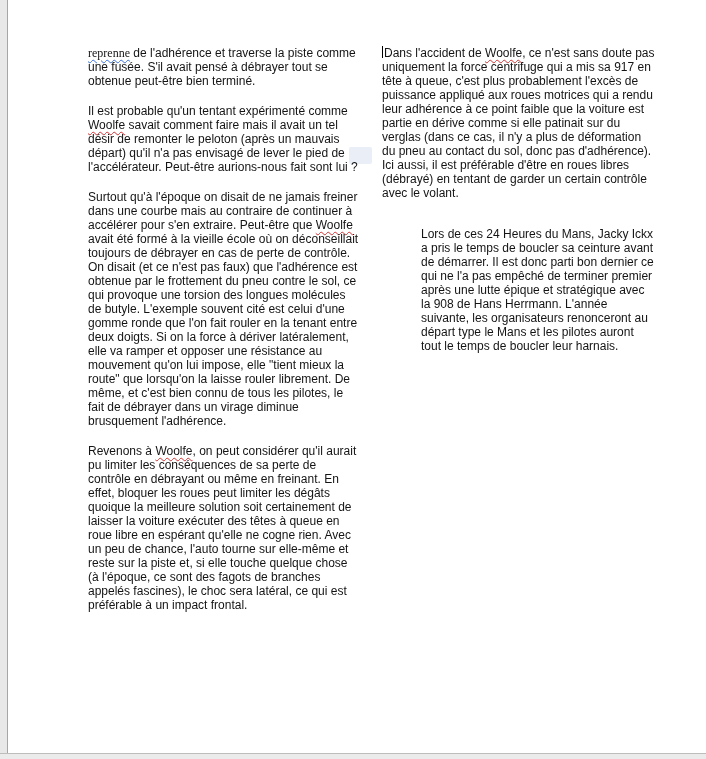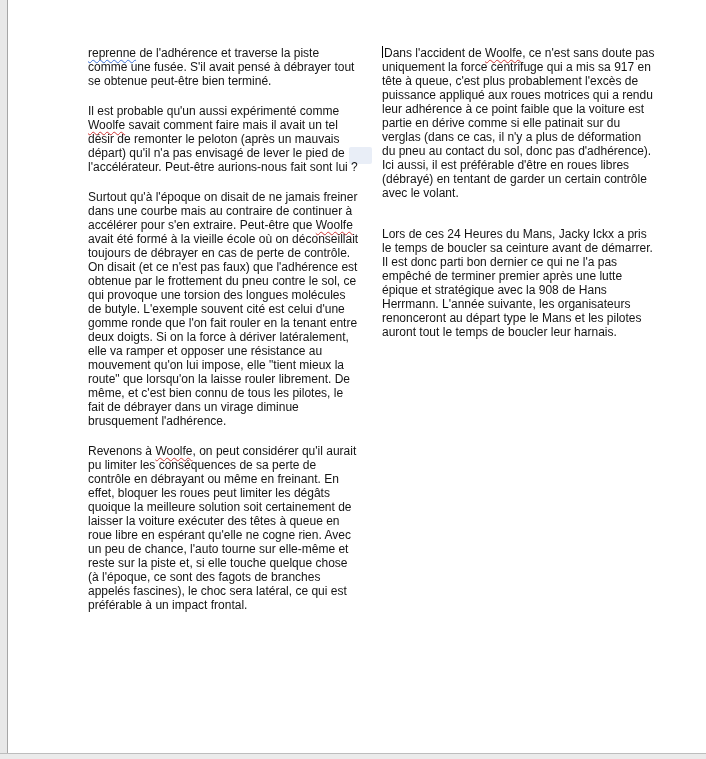--- a/index.html
+++ b/index.html
@@ -38,20 +38,21 @@
     line-height: 14px;
     cursor: text;
   }
   .text-column.left  { left: 88px; }
   .text-column.right { left: 382px; }
   .text-column p {
     margin: 0 0 16px 0;
   }
   .text-column p.extra-space-before {
     margin-top: 27px;
+    margin-left: 39px;
   }
   .squiggle-spelling {
     text-decoration: underline;
     text-decoration-style: wavy;
     text-decoration-thickness: 1px;
     text-underline-offset: 2px;
   }
   .squiggle-grammar {
     text-decoration: underline;
     text-decoration-style: wavy;
@@ -75,21 +76,21 @@
   }
 </style>
 </head>
 <body>
 
 <div class="app-left-strip"></div>
 <div class="app-bottom-strip"></div>
 <div class="faint-highlight-artifact"></div>
 
 <div class="text-column left">
-    <p><span class="squiggle-grammar" style="text-decoration-color: rgb(59, 111, 212);">reprenne</span><span> de l'adhérence et traverse la piste comme une fusée. S'il avait pensé à débrayer tout se obtenue peut-être bien terminé.</span></p>
-    <p><span>Il est probable qu'un aussi expérimenté comme </span><span class="squiggle-spelling" style="text-decoration-color: rgb(204, 51, 51);">Woolfe</span><span> savait comment faire mais il avait un tel désir de remonter le peloton (après un mauvais départ) qu'il n'a pas envisagé de lever le pied de l'accélérateur. Peut-être aurions-nous fait sont lui ?</span></p>
+    <p><span class="squiggle-grammar" style="text-decoration-color: rgb(59, 111, 212); font-family: Liberation Serif, serif;">reprenne</span><span> de l'adhérence et traverse la piste comme une fusée. S'il avait pensé à débrayer tout se obtenue peut-être bien terminé.</span></p>
+    <p><span>Il est probable qu'un tentant expérimenté comme </span><span class="squiggle-spelling" style="text-decoration-color: rgb(204, 51, 51);">Woolfe</span><span> savait comment faire mais il avait un tel désir de remonter le peloton (après un mauvais départ) qu'il n'a pas envisagé de lever le pied de l'accélérateur. Peut-être aurions-nous fait sont lui ?</span></p>
     <p><span>Surtout qu'à l'époque on disait de ne jamais freiner dans une courbe mais au contraire de continuer à accélérer pour s'en extraire. Peut-être que </span><span class="squiggle-spelling" style="text-decoration-color: rgb(204, 51, 51);">Woolfe</span><span> avait été formé à la vieille école où on déconseillait toujours de débrayer en cas de perte de contrôle. On disait (et ce n'est pas faux) que l'adhérence est obtenue par le frottement du pneu contre le sol, ce qui provoque une torsion des longues molécules de butyle. L'exemple souvent cité est celui d'une gomme ronde que l'on fait rouler en la tenant entre deux doigts. Si on la force à dériver latéralement, elle va ramper et opposer une résistance au mouvement qu'on lui impose, elle "tient mieux la route" que lorsqu'on la laisse rouler librement. De même, et c'est bien connu de tous les pilotes, le fait de débrayer dans un virage diminue brusquement l'adhérence.</span></p>
     <p><span>Revenons à </span><span class="squiggle-spelling" style="text-decoration-color: rgb(204, 51, 51);">Woolfe</span><span>, on peut considérer qu'il aurait pu limiter les conséquences de sa perte de contrôle en débrayant ou même en freinant. En effet, bloquer les roues peut limiter les dégâts quoique la meilleure solution soit certainement de laisser la voiture exécuter des têtes à queue en roue libre en espérant qu'elle ne cogne rien. Avec un peu de chance, l'auto tourne sur elle-même et reste sur la piste et, si elle touche quelque chose (à l'époque, ce sont des fagots de branches appelés fascines), le choc sera latéral, ce qui est préférable à un impact frontal.</span></p>
   </div>
 <div class="text-column right">
     <p><span class="text-caret"></span><span>Dans l'accident de </span><span class="squiggle-spelling" style="text-decoration-color: rgb(204, 51, 51);">Woolfe</span><span>, ce n'est sans doute pas uniquement la force centrifuge qui a mis sa 917 en tête à queue, c'est plus probablement l'excès de puissance appliqué aux roues motrices qui a rendu leur adhérence à ce point faible que la voiture est partie en dérive comme si elle patinait sur du verglas (dans ce cas, il n'y a plus de déformation du pneu au contact du sol, donc pas d'adhérence). Ici aussi, il est préférable d'être en roues libres (débrayé) en tentant de garder un certain contrôle avec le volant.</span></p>
     <p class="extra-space-before"><span>Lors de ces 24 Heures du Mans, Jacky Ickx a pris le temps de boucler sa ceinture avant de démarrer. Il est donc parti bon dernier ce qui ne l'a pas empêché de terminer premier après une lutte épique et stratégique avec la 908 de Hans Herrmann. L'année suivante, les organisateurs renonceront au départ type le Mans et les pilotes auront tout le temps de boucler leur harnais.</span></p>
   </div>
 
 </body></html>

